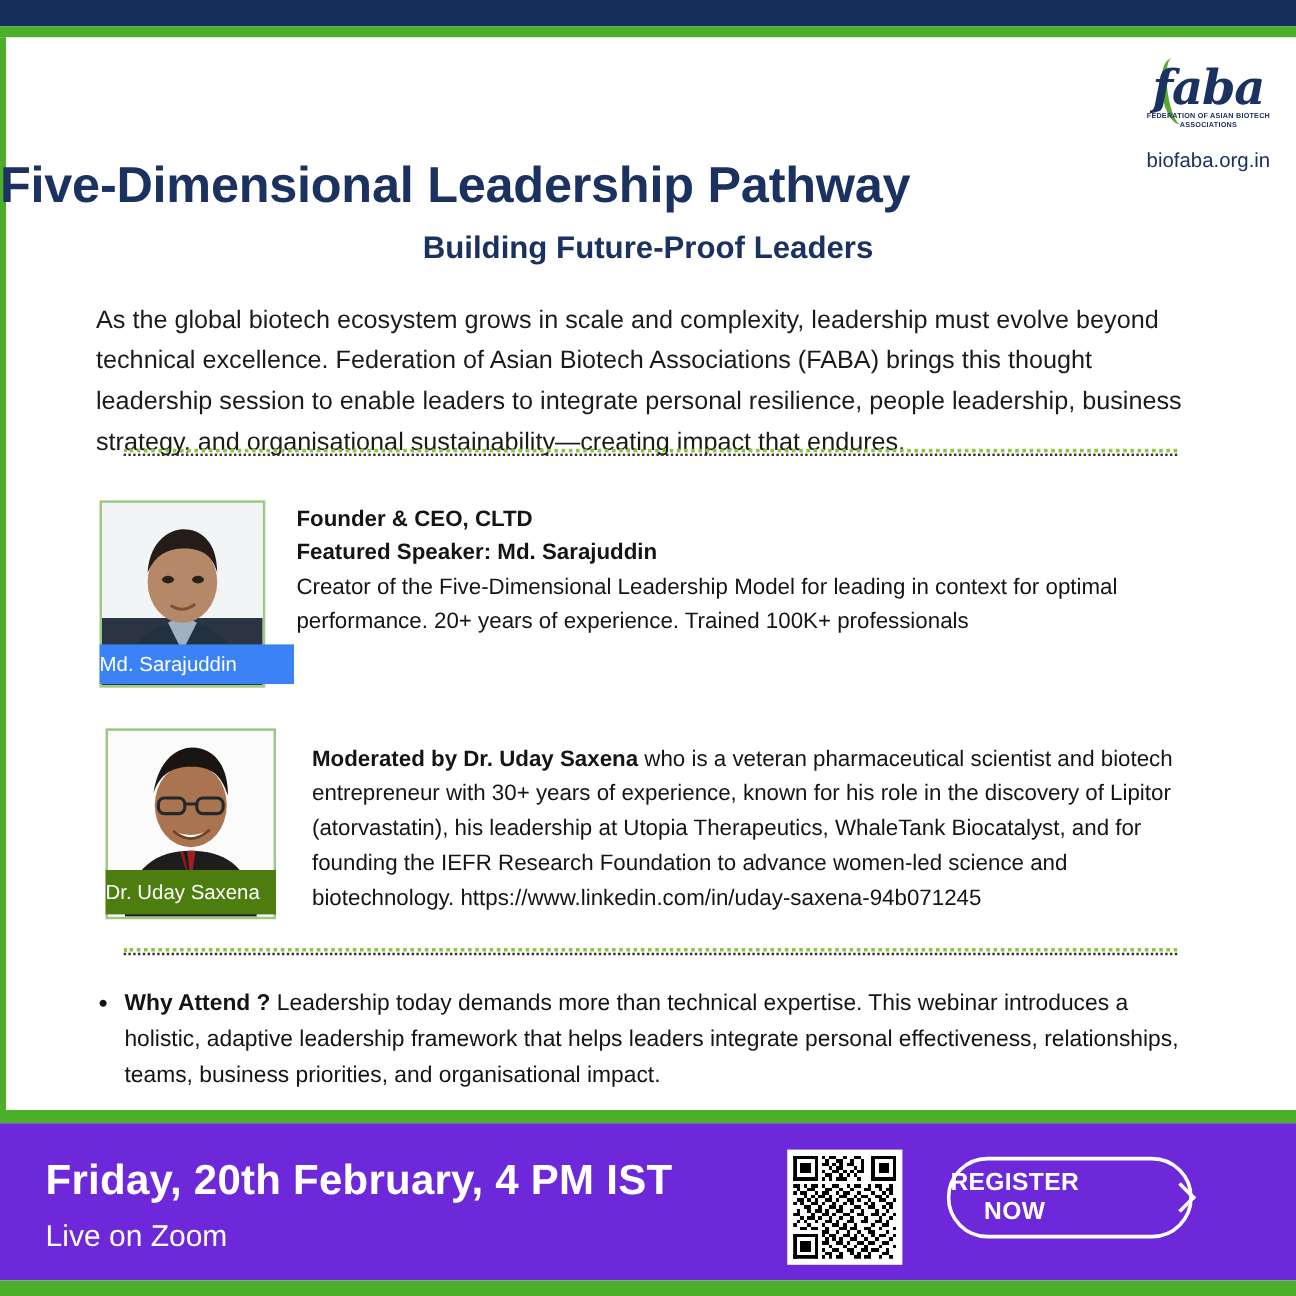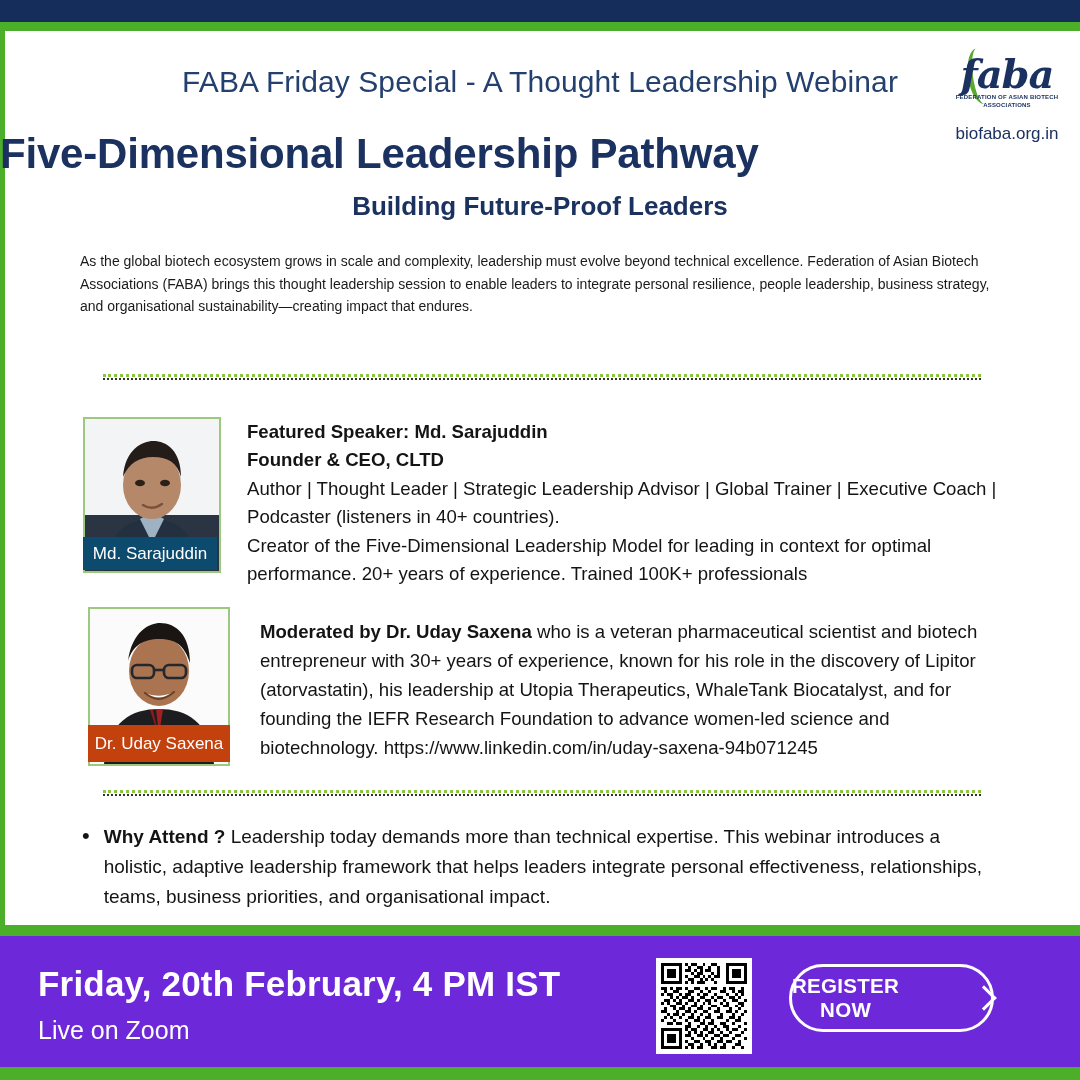--- a/index.html
+++ b/index.html
@@ -125,21 +125,21 @@
     font-size: 17px;
     color: #1b3260;
   }
 
   
   .intro {
     position: absolute;
     top: 250px;
     left: 80px;
     width: 920px;
-    font-size: 14px;
+    font-size: 21px;
     line-height: 1.62;
     color: #1a1a1a;
   }
 
   
   .divider {
     position: absolute;
     left: 103px;
     width: 878px;
     height: 6px;
@@ -174,35 +174,34 @@
     top: 607px; left: 88px;
     width: 138px; height: 155px;
   }
   .photo-art {
     position: absolute;
     inset: 0;
   }
   .plate-speaker {
     position: absolute;
     top: 537px; left: 83px;
-    width: 134px;
-    background: #0c4a6e;
+    width: 162px;
+    background: #3b82f6;
     color: #fff;
-    text-align: center;
+    text-align: left;
     font-size: 17px;
     line-height: 33px;
     height: 33px;
   }
   .plate-moderator {
     position: absolute;
     top: 725px; left: 88px;
     width: 142px;
-    background: #c2410c;
+    background: #4d7c0f;
     color: #fff;
-    text-align: center;
     font-size: 17px;
     line-height: 37px;
     height: 37px;
   }
 
   .speaker-text {
     position: absolute;
     top: 418px;
     left: 247px;
     width: 752px;
@@ -328,21 +327,20 @@
   }
 </style>
 </head>
 <body>
 
 <div class="band-navy-top"></div>
 <div class="band-green-top"></div>
 <div class="edge-green-left"></div>
 
 <div class="header">
-  <div class="kicker">FABA Friday Special - A Thought Leadership Webinar</div>
   <div class="headline">Five-Dimensional Leadership Pathway</div>
   <div class="subhead">Building Future-Proof Leaders</div>
 </div>
 
 <div class="logo-block">
   <div class="logo-mark">
     <div class="logo-leaf"></div>
     <div class="logo-word">faba</div>
     <div class="logo-tag">FEDERATION OF ASIAN BIOTECH ASSOCIATIONS</div>
   </div>
@@ -365,23 +363,22 @@
     <ellipse cx="67" cy="66" rx="29" ry="34" fill="#b6886a"></ellipse>
     <path d="M38 58 C40 30 58 22 68 22 C82 22 96 32 96 58 C92 44 84 38 68 38 C54 38 44 44 38 58 Z" fill="#241c18"></path>
     <ellipse cx="55" cy="64" rx="5" ry="3.2" fill="#2b2119"></ellipse>
     <ellipse cx="80" cy="64" rx="5" ry="3.2" fill="#2b2119"></ellipse>
     <path d="M58 86 Q67 92 77 85" stroke="#7d5139" stroke-width="2.4" fill="none" stroke-linecap="round"></path>
   </svg>
 </div>
 <div class="plate-speaker">Md. Sarajuddin</div>
 
 <div class="speaker-text">
+  <div class="b">Founder &amp; CEO, CLTD</div>
   <div class="b">Featured Speaker:  Md. Sarajuddin</div>
-  <div class="b">Founder &amp; CEO, CLTD</div>
-  <div>Author | Thought Leader | Strategic Leadership Advisor | Global Trainer | Executive Coach | Podcaster (listeners in 40+ countries).</div>
   <div>Creator of the Five-Dimensional Leadership Model for leading in context for optimal performance. 20+ years of experience. Trained 100K+ professionals</div>
 </div>
 
 <div class="person-photo photo-moderator">
   <svg class="photo-art" viewBox="0 0 138 155" preserveAspectRatio="xMidYMid slice">
     <rect width="138" height="155" fill="#fbfbfb"></rect>
     <path d="M14 155 C18 112 42 100 69 100 C96 100 120 112 124 155 Z" fill="#1d1d1f"></path>
     <path d="M66 100 L69 126 L73 100 Z" fill="#a32020"></path>
     <path d="M60 101 L69 128 L63 101 Z" fill="#8d1b1b"></path>
     <ellipse cx="69" cy="62" rx="30" ry="35" fill="#a9744f"></ellipse>

